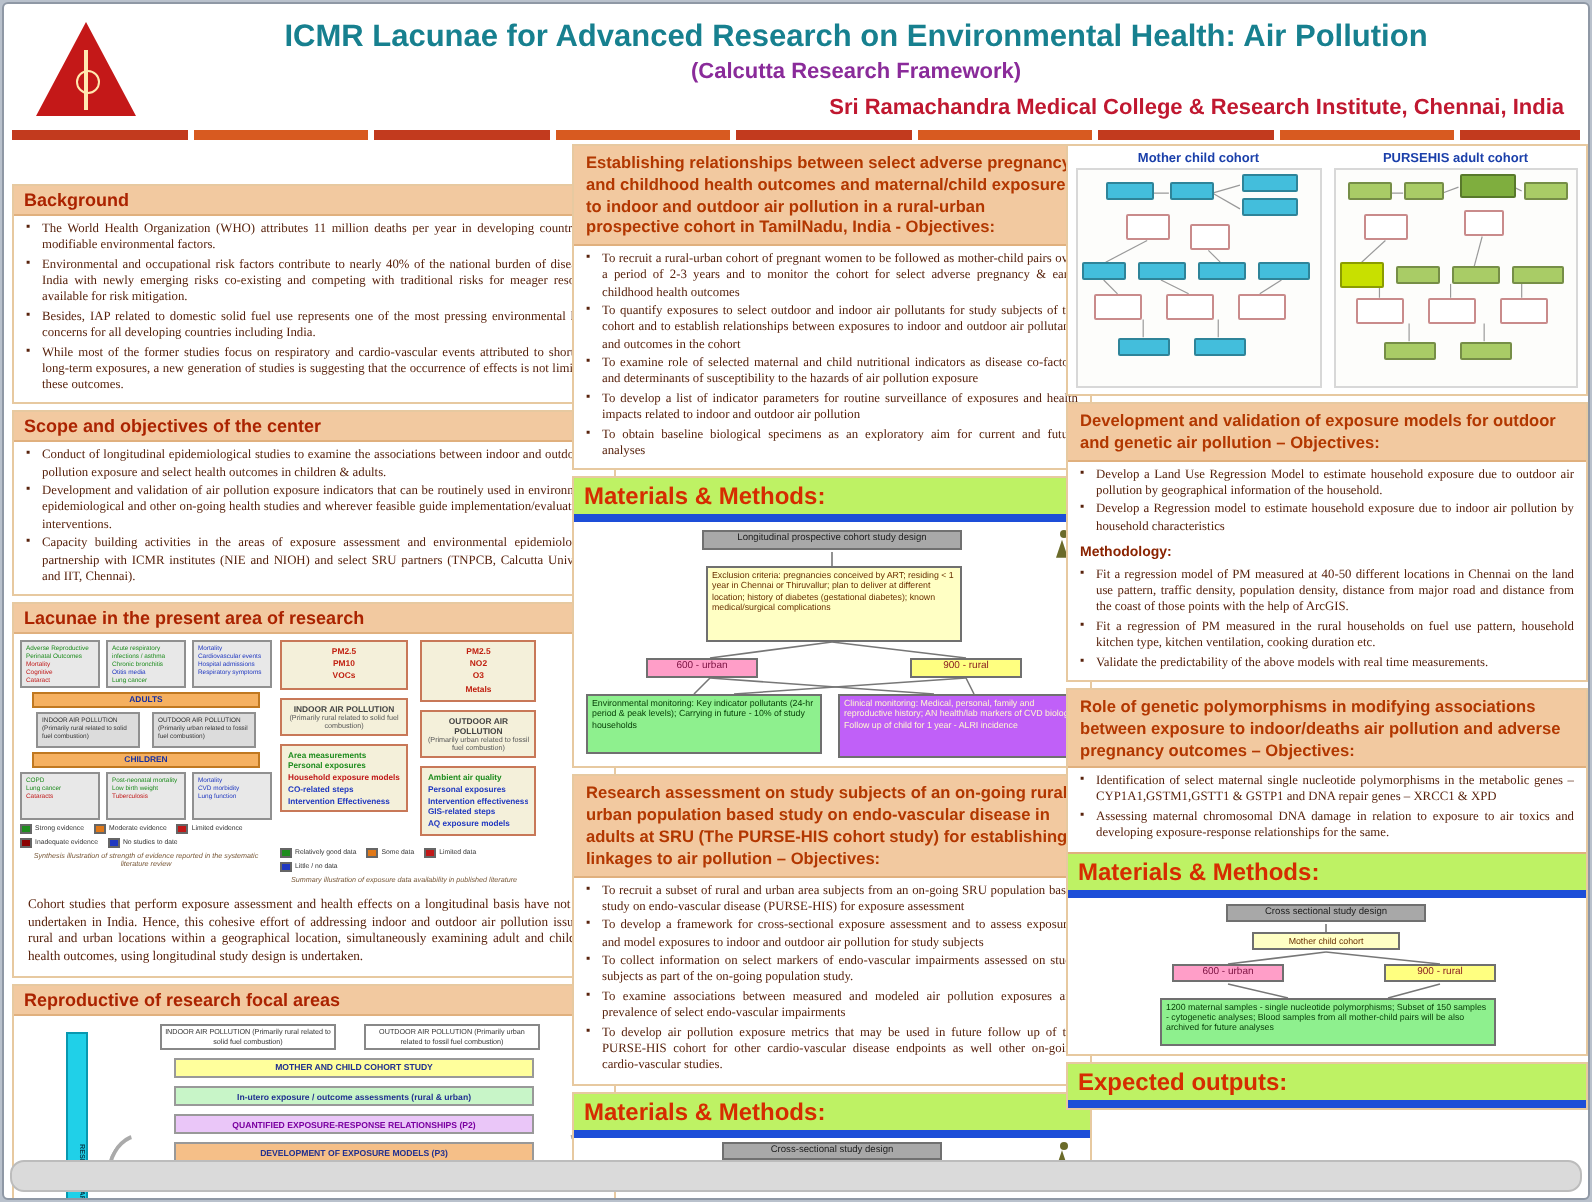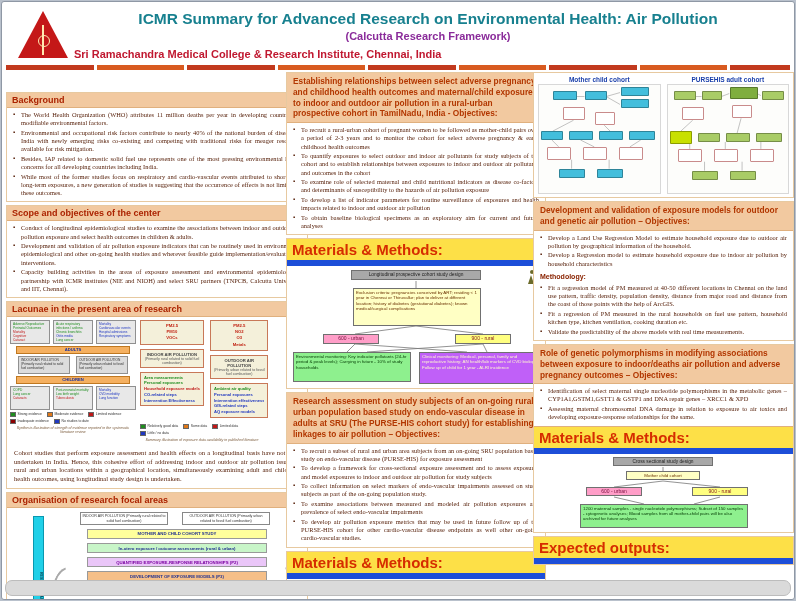--- a/index.html
+++ b/index.html
@@ -6,34 +6,34 @@
   body{width:796px;height:601px;background:#b9c1cc;font-family:"Liberation Sans",sans-serif;overflow:hidden;}
   .poster{position:absolute;left:1px;top:1px;width:792px;height:597px;background:#ffffff;border:1px solid #8f98a5;border-radius:3px;overflow:hidden;}
 
   
   .hdr{position:absolute;left:2px;top:2px;right:2px;height:60px;background:#fff;}
   .logo{position:absolute;left:14px;top:7px;width:50px;height:47px;background:#c41818;clip-path:polygon(50% 0,0 100%,100% 100%);}
   .logo .rod{position:absolute;left:24px;top:14px;width:2px;height:30px;background:#ffe9b0;}
   .logo .orb{position:absolute;left:20px;top:24px;width:10px;height:10px;border:1.5px solid #ffe9b0;border-radius:50%;}
   .hdr-title{position:absolute;left:70px;right:10px;top:6px;text-align:center;color:#17808f;font-weight:bold;font-size:15.5px;}
   .hdr-sub{position:absolute;left:70px;right:10px;top:26px;text-align:center;color:#8a2b9a;font-weight:bold;font-size:11px;}
-  .hdr-inst{position:absolute;left:70px;right:10px;top:44px;text-align:left;color:#c01830;font-weight:bold;font-size:11px;}
+  .hdr-inst{position:absolute;left:70px;right:10px;top:44px;text-align:right;color:#c01830;font-weight:bold;font-size:11px;}
 
   .redbar{position:absolute;left:4px;right:4px;top:63px;height:5px;background:repeating-linear-gradient(90deg,#c23a1e 0 88px,#ffffff 88px 91px,#d85a20 91px 178px,#ffffff 178px 181px);}
 
   
   .col{position:absolute;top:70px;height:512px;overflow:hidden;}
   .colL{left:4px;width:302px;margin-top:20px;}
   .colM{left:268px;width:260px;padding-left:16px;}
   .colR{left:531px;width:261px;}
 
   .sect{border:1px solid #e7c9a0;margin-bottom:3px;background:#fff;}
   .shead{background:#f2c9a0;color:#ab2300;font-weight:bold;font-size:9px;padding:2px 5px;border-bottom:1px solid #e0b07e;}
   .stitle{background:#f2c9a0;color:#b23700;font-weight:bold;font-size:8.3px;line-height:1.3;padding:3px 6px;border-bottom:1px solid #e0b07e;}
-  .smm{background:#fde047;color:#d62c00;font-weight:bold;font-size:15px;padding:2px 5px;border-bottom:6px solid #1d4ed8;}
+  .smm{background:#bef264;color:#d62c00;font-weight:bold;font-size:12px;padding:2px 5px;border-bottom:4px solid #1d4ed8;}
 
   ul.blt{margin:3px 4px 4px 4px;padding:0 2px 0 10px;list-style:none;}
   ul.blt li{font-family:"Liberation Serif",serif;font-size:6.4px;line-height:1.28;color:#58220c;text-align:justify;position:relative;margin-bottom:1.5px;}
   ul.blt li::before{content:"▪";position:absolute;left:-8px;top:0;font-size:6px;color:#58220c;}
   .para{font-family:"Liberation Serif",serif;font-size:6.6px;line-height:1.35;color:#58220c;text-align:justify;padding:4px 7px;}
 
   
   .flow{position:relative;background:#fff;}
   .fb{position:absolute;border:1px solid #707070;font-size:4.4px;line-height:1.15;color:#202020;padding:1px 2px;box-sizing:border-box;overflow:hidden;}
   .fb.gray{background:#a8a8a8;color:#222;text-align:center;font-size:4.8px;}
@@ -94,21 +94,21 @@
 </head>
 <body>
 
 <div class="poster">
 
   <div class="hdr">
     <div class="logo">
         <div class="rod"></div>
         <div class="orb"></div>
       </div>
-    <div class="hdr-title">ICMR Summary for Advanced Research on Environmental Health: Air Pollution</div>
+    <div class="hdr-title">ICMR Lacunae for Advanced Research on Environmental Health: Air Pollution</div>
     <div class="hdr-sub">(Calcutta  Research Framework)</div>
     <div class="hdr-inst">Sri Ramachandra Medical College &amp; Research Institute, Chennai, India</div>
   </div>
   <div class="redbar"></div>
 
   <div class="col colL">
 
     <div class="sect">
       <div class="shead">Background</div>
       <ul class="blt">
@@ -288,21 +288,21 @@
                 <span>Little / no data</span>
               </span>
             </div>
           <div class="dcap">Summary illustration of exposure data availability in published literature</div>
         </div>
       </div>
       <div class="para">Cohort studies that perform exposure assessment and health effects on a longitudinal basis have not been undertaken in India. Hence, this  cohesive effort of addressing indoor and outdoor air pollution issues in rural and urban locations within a geographical location, simultaneously examining adult and children's health outcomes, using longitudinal study design is undertaken.</div>
     </div>
 
     <div class="sect">
-      <div class="shead">Organisation of research focal areas</div>
+      <div class="shead">Reproductive of research focal areas</div>
       <div class="org">
         <div class="cyanbar">RESEARCH PARTS 1 - 6</div>
         <div class="arc" style="left:44px;top:62px;transform:rotate(120deg);"></div>
         <div class="arc" style="right:6px;top:62px;transform:rotate(-60deg);"></div>
 
         <div class="orgpair">
           <div class="orgwb">INDOOR AIR POLLUTION (Primarily rural related to solid fuel combustion)</div>
           <div class="orgwb">OUTDOOR AIR POLLUTION (Primarily urban related to fossil fuel combustion)</div>
         </div>
         <div class="orgsteps">

